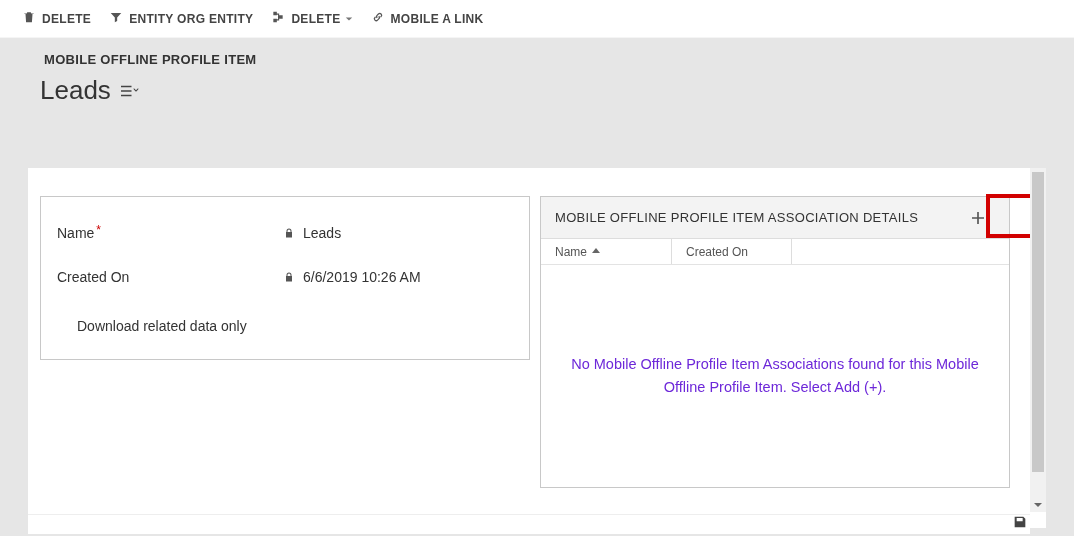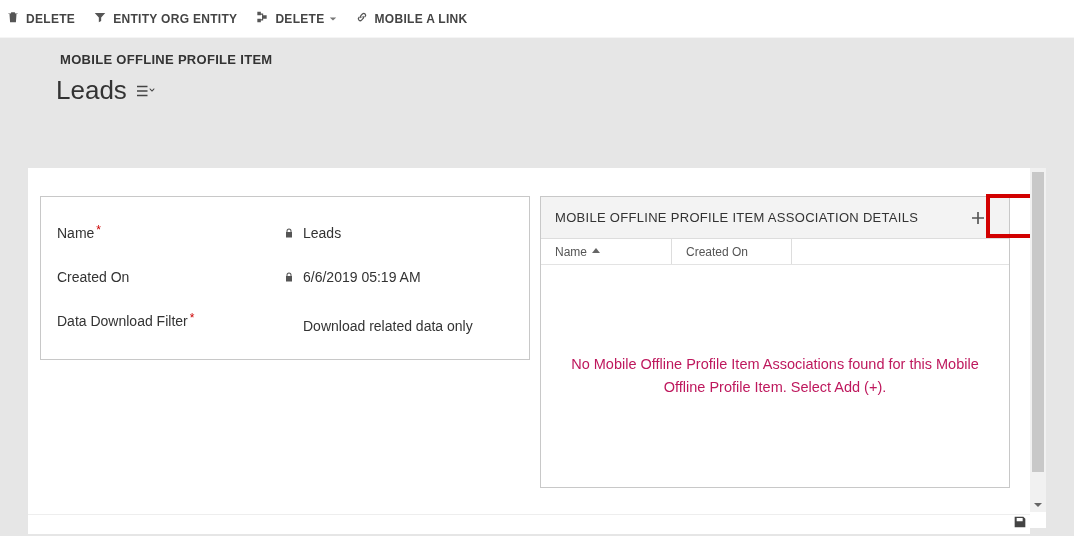--- a/index.html
+++ b/index.html
@@ -1,22 +1,22 @@
 <!DOCTYPE html>
 <html><head>
 <meta charset="utf-8">
 <style>
   * { box-sizing: border-box; margin: 0; padding: 0; }
   html, body { width: 1074px; height: 536px; font-family: "Segoe UI", Arial, sans-serif; font-size: 14px; color: #333; overflow: hidden; background: #fff; }
-  .toolbar { height: 38px; background: #fff; display: flex; align-items: center; padding: 0 6px; gap: 18px; border-bottom: 1px solid #f5f5f5; }
+  .toolbar { height: 38px; background: #fff; display: flex; align-items: center; padding: 0 22px; gap: 18px; border-bottom: 1px solid #f5f5f5; }
   .tbtn { display: inline-flex; align-items: center; gap: 6px; font-size: 12px; font-weight: 600; color: #444; letter-spacing: 0.3px; cursor: pointer; }
   .tbtn svg { width: 14px; height: 14px; fill: #555; }
   .caret-down { width: 8px; height: 8px; display: inline-flex; align-items: center; justify-content: center; margin-left: -2px;}
   .caret-down svg { width: 8px; height: 8px; fill: #777; }
-  .page-area { background: #e6e6e6; width: 100%; height: calc(100% - 38px); position: relative; padding: 0 0 0 16px; }
+  .page-area { background: #e6e6e6; width: 100%; height: calc(100% - 38px); position: relative; padding: 0 0 0 0; }
   .crumb { font-size: 13px; font-weight: 600; color: #333; letter-spacing: 0.3px; padding: 14px 0 4px 44px; }
   .title-row { display: flex; align-items: center; gap: 10px; padding: 4px 0 12px 40px; }
   .title { font-size: 26px; font-weight: 300; color: #333; }
   .title-menu { display:inline-flex; align-items:center; }
   .title-menu svg { width: 18px; height: 14px; fill: #444; }
   .card-wrap { position: absolute; left: 28px; top: 130px; right: 28px; bottom: 8px; background: #fff; }
   .scrollbar-v { position: absolute; right: 28px; top: 130px; bottom: 24px; width: 16px; background: #f1f1f1; }
   .scrollbar-v .thumb { position: absolute; left: 2px; right: 2px; top: 4px; height: 300px; background: #c8c8c8; border-radius: 0; }
   .scrollbar-v .arrow { position: absolute; left: 0; right: 0; height: 14px; display:flex; align-items:center; justify-content:center; }
   .scrollbar-v .arrow svg { width: 10px; height: 10px; fill: #666; }
@@ -32,21 +32,21 @@
   .assoc-header { height: 42px; background: #f3f3f3; border-bottom: 1px solid #ddd; display:flex; align-items:center; padding: 0 14px; justify-content: space-between; }
   .assoc-title { font-size: 13px; font-weight: 400; color: #333; letter-spacing: 0.3px; }
   .add-btn { width: 34px; height: 30px; display:flex; align-items:center; justify-content:center; cursor:pointer; color:#555; }
   .add-btn svg { width: 18px; height: 18px; stroke: #555; stroke-width: 2.2; fill:none; }
   .highlight-box { position: absolute; border: 4px solid #d20000; pointer-events: none; }
   .assoc-cols { height: 26px; border-bottom: 1px solid #e3e3e3; display:flex; align-items:center; font-size: 12px; color: #555; }
   .assoc-col { padding: 0 14px; display:flex; align-items:center; gap:4px; }
   .assoc-col.sep { border-left: 1px solid #ddd; height: 100%; }
   .sort-arrow svg { width:10px; height:10px; fill:#666; }
   .assoc-body { flex:1; display:flex; align-items:center; justify-content:center; padding: 0 30px; }
-  .assoc-empty { text-align: center; color: #be185d; font-size: 14.5px; line-height: 1.6; font-weight: 300; }
+  .assoc-empty { text-align: center; color: #6d28d9; font-size: 14.5px; line-height: 1.6; font-weight: 300; }
   .scrollbar-h { position: absolute; left: 28px; right: 44px; bottom: 2px; height: 20px; background: #fff; border-top: 1px solid #eee; }
   .save-icon { position:absolute; right: 42px; bottom: 4px; display:flex; width:24px; height:20px; align-items:center; justify-content:center; cursor:pointer; }
   .save-icon svg { width: 16px; height: 16px; fill: #444; }
 </style>
 </head>
 <body>
 
 <div class="toolbar">
   <div class="tbtn">
     <span><svg viewBox="0 0 24 24">
@@ -105,25 +105,24 @@
         </div>
       </div>
       <div class="form-row">
         <div class="flabel">Created On</div>
         <div class="fvalue">
           <span class="lock">
               <svg viewBox="0 0 24 24">
                 <path d="M7 10V8a5 5 0 0 1 10 0v2h1v11H6V10h1zm2 0h6V8a3 3 0 0 0-6 0v2z"></path>
               </svg>
             </span>
-          <span>6/6/2019  05:19 AM</span>
+          <span>6/6/2019  10:26 AM</span>
         </div>
       </div>
       <div class="form-row">
-        <div class="flabel req">Data Download Filter</div>
         <div class="fvalue" style="padding-left:20px;margin-top:9px;">
           <span>Download related data only</span>
         </div>
       </div>
     </div>
 
     <div class="assoc-panel">
       <div class="assoc-header">
         <div class="assoc-title">MOBILE OFFLINE PROFILE ITEM ASSOCIATION DETAILS</div>
         <div class="add-btn">

